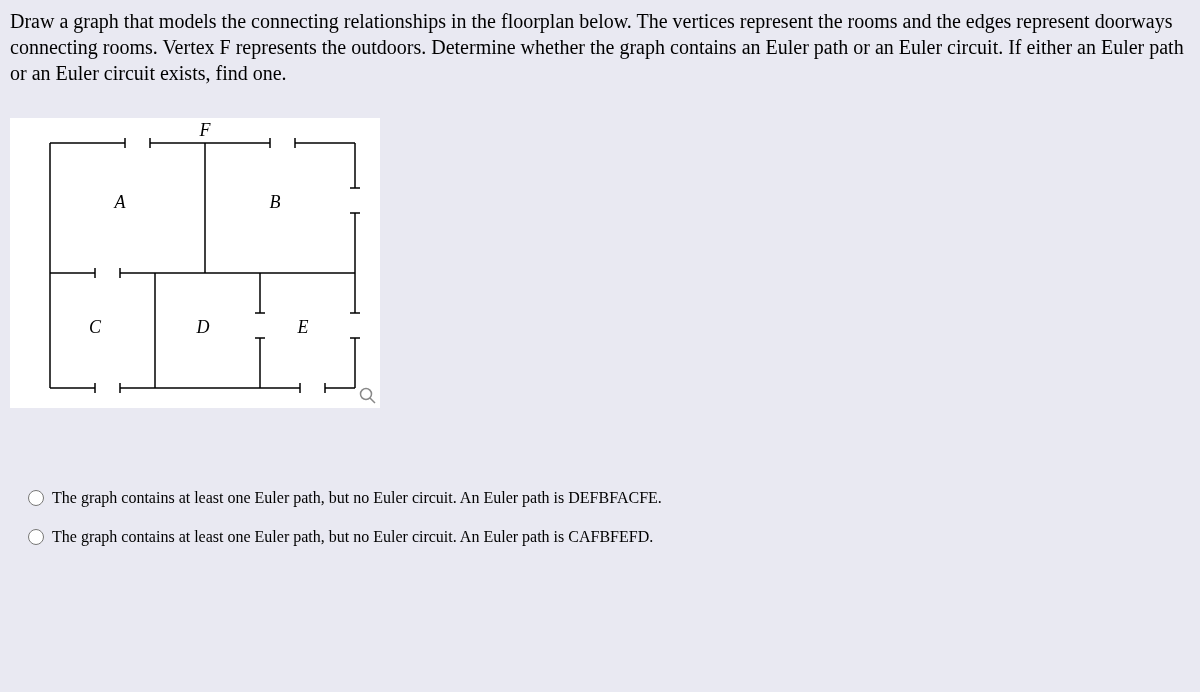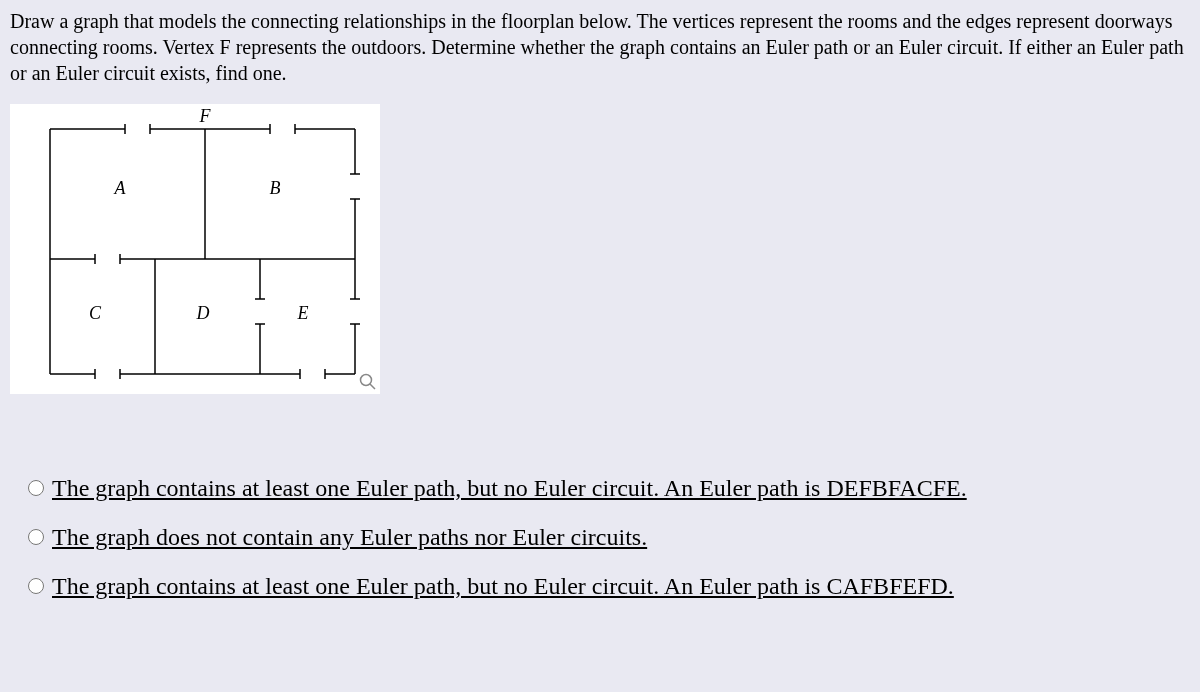--- a/index.html
+++ b/index.html
@@ -11,21 +11,21 @@
       background: #e9e9f2;
       font-family: 'Times New Roman', Times, serif;
       font-size: 20px;
       color: #000;
       padding: 8px 10px;
       width: 1200px;
       height: 692px;
     }
     .question-text {
       line-height: 1.3;
-      margin-bottom: 18px;
+      margin-bottom: 32px;
     }
     .floorplan-container {
       background: #fff;
       width: 370px;
       height: 290px;
       position: relative;
       margin-bottom: 80px;
     }
     .floorplan-svg {
       position: absolute;
@@ -45,23 +45,22 @@
       align-items: center;
       margin-bottom: 20px;
     }
     .option-row input[type="radio"] {
       width: 16px;
       height: 16px;
       margin-right: 8px;
       flex-shrink: 0;
     }
     .option-text {
-      font-size: 24px;
+      font-size: 16px;
       line-height: 1.2;
-      text-decoration: underline;
     }
     .magnify-icon {
       position: absolute;
       right: 2px;
       bottom: 2px;
     }
   </style>
 </head>
 <body>
 
@@ -130,19 +129,15 @@
   </svg>
 </div>
 
 <div class="options">
   <div class="option-row">
     <input type="radio" name="answer" style="">
     <span class="option-text">The graph contains at least one Euler path, but no Euler circuit. An Euler path is DEFBFACFE.</span>
   </div>
   <div class="option-row">
     <input type="radio" name="answer" style="">
-    <span class="option-text">The graph does not contain any Euler paths nor Euler circuits.</span>
-  </div>
-  <div class="option-row">
-    <input type="radio" name="answer" style="">
     <span class="option-text">The graph contains at least one Euler path, but no Euler circuit. An Euler path is CAFBFEFD.</span>
   </div>
 </div>
 
 </body></html>

